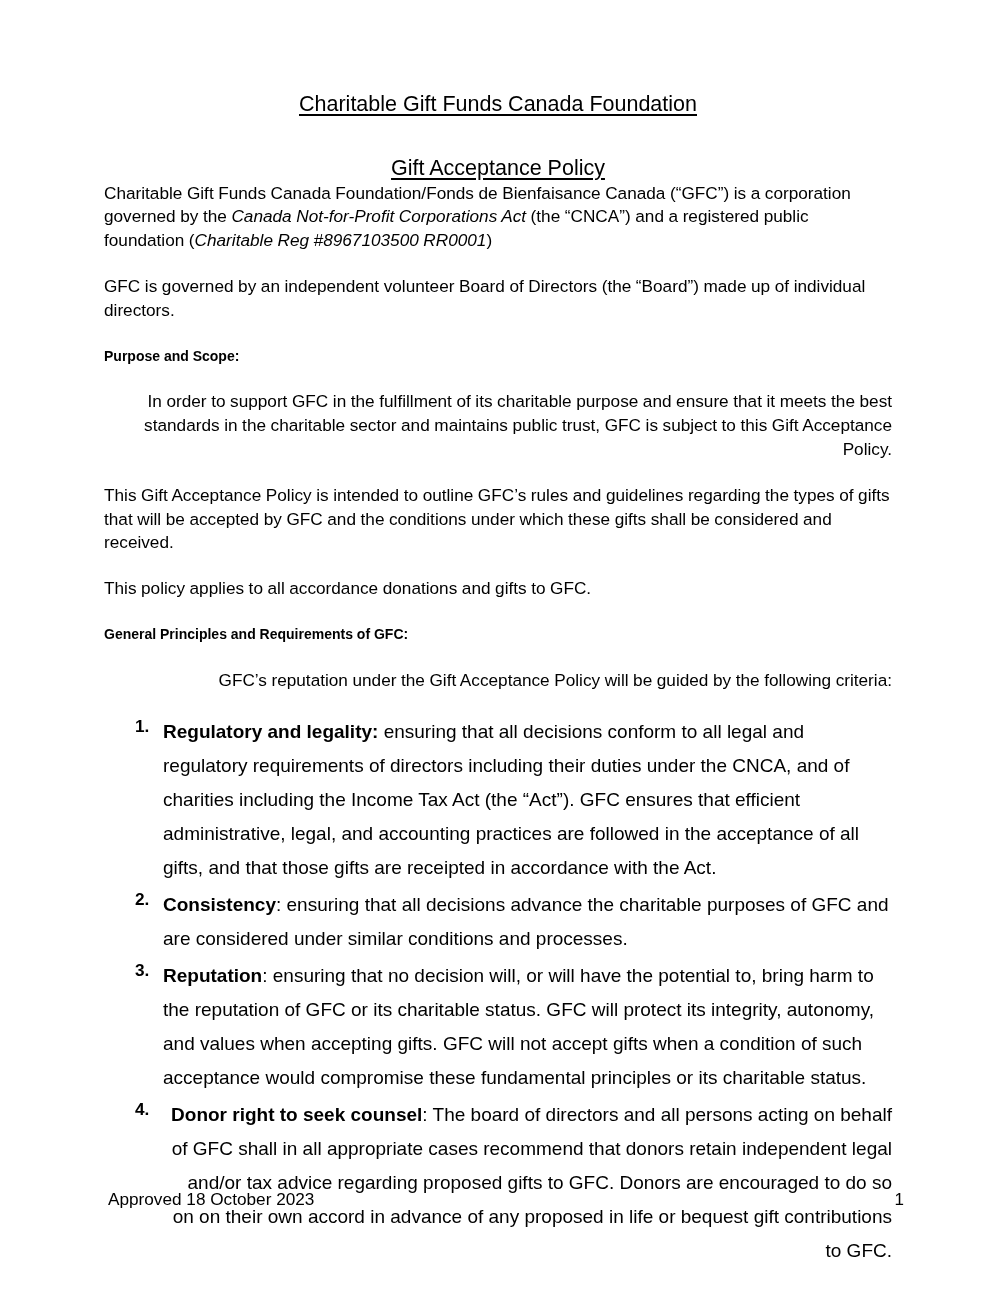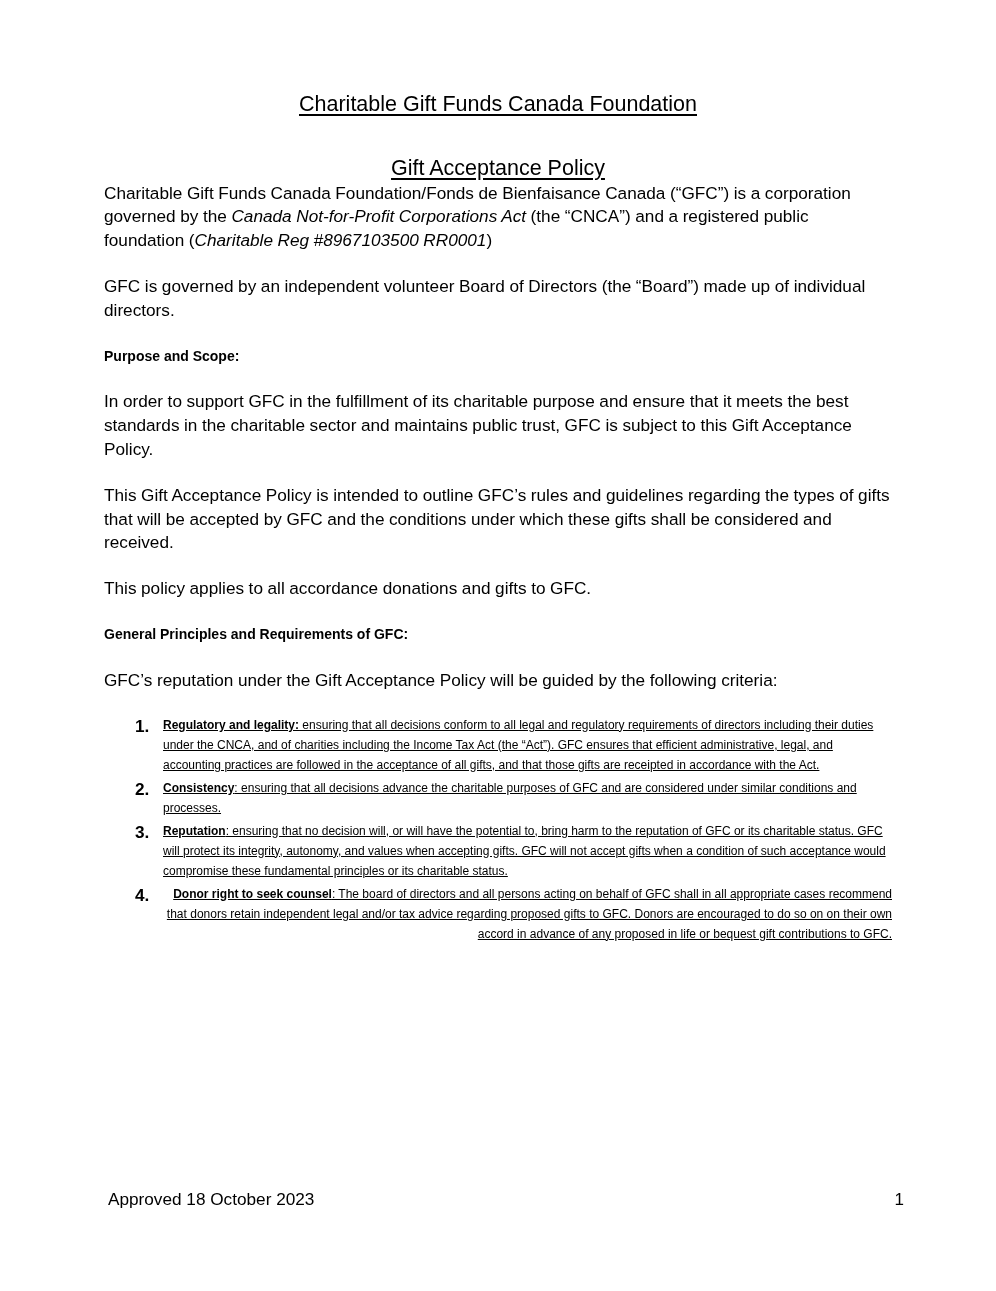--- a/index.html
+++ b/index.html
@@ -52,37 +52,36 @@
   .gap-before-first { margin-top: 30px; }
   p.body-text + p.body-text { margin-top: 22px; }
   p.section-head {
     font-size: 14px;
     line-height: 23.8px;
     font-weight: bold;
     margin: 0;
     padding: 0;
     margin-top: 22px;
   }
-  p.section-head + p.body-text { margin-top: 22px; }
+  p.section-head + p.body-text { margin-top: 22px; text-align: right; }
 
   ol.criteria {
     margin: 0;
     padding: 0;
     margin-top: 22px;
     list-style: none;
     counter-reset: crit;
   }
   ol.criteria > li {
     position: relative;
     counter-increment: crit;
     padding-left: 59px;
-    font-size: 12px;
-    line-height: 20px;
+    font-size: 19px;
+    line-height: 34px;
     margin-bottom: 3px;
-    text-decoration: underline;
   }
   ol.criteria > li:last-child { margin-bottom: 0; text-align: right; }
   ol.criteria > li::before {
     content: counter(crit) ".";
     position: absolute;
     left: 31px;
     top: 0;
     font-weight: bold;
     font-size: 17.2px;
     line-height: 23.8px;

